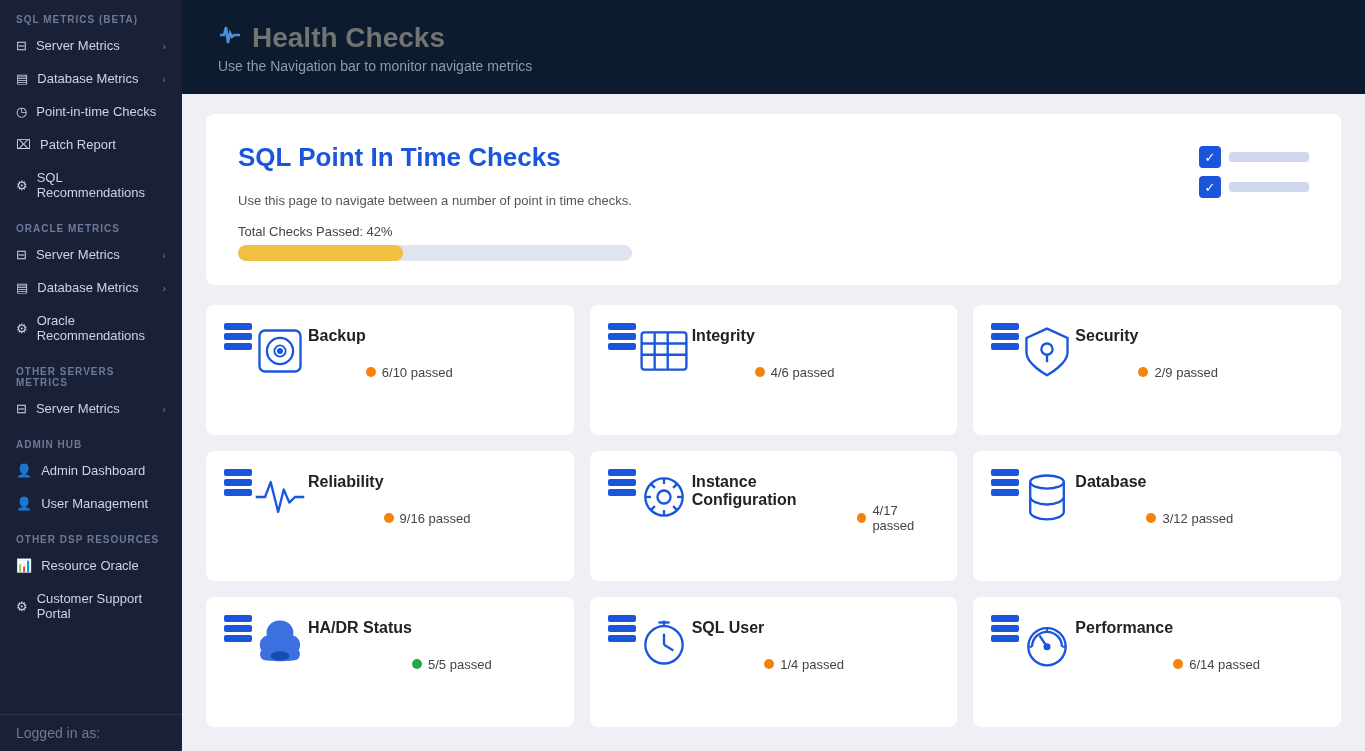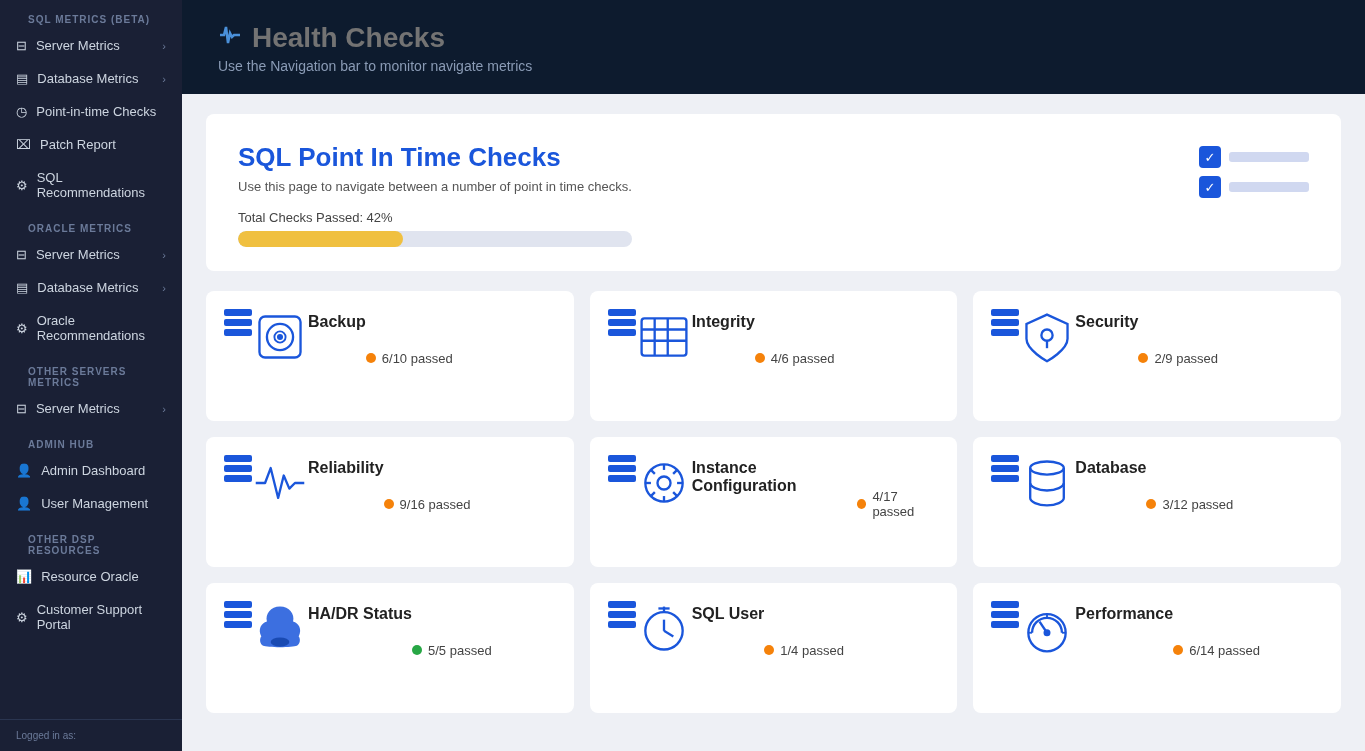--- a/index.html
+++ b/index.html
@@ -14,38 +14,38 @@
       display: flex;
       flex-direction: column;
       overflow-y: auto;
       font-size: 13px;
     }
     .sidebar-section-label {
       font-size: 10px;
       font-weight: 700;
       letter-spacing: 1px;
       color: #6b7a99;
-      padding: 14px 16px 4px 28px;
+      padding: 14px 16px 4px 16px;
       text-transform: uppercase;
     }
     .sidebar-item {
       display: flex;
       align-items: center;
       justify-content: space-between;
       padding: 9px 16px;
       cursor: pointer;
       color: #cdd5e0;
       transition: background 0.15s;
     }
     .sidebar-item-left { display: flex; align-items: center; gap: 9px; }
     .sidebar-chevron { color: #6b7a99; font-size: 11px; }
     .sidebar-bottom {
       margin-top: auto;
       padding: 10px 16px;
-      font-size: 10px;
+      font-size: 14px;
       color: #6b7a99;
       border-top: 1px solid #2a3550;
     }
 
     
     #main {
       flex: 1;
       display: flex;
       flex-direction: column;
       overflow: hidden;
@@ -98,21 +98,21 @@
     }
     .pit-card-top {
       display: flex;
       justify-content: space-between;
       align-items: flex-start;
     }
     .pit-title {
       font-size: 26px;
       font-weight: 700;
       color: #1a56db;
-      margin-bottom: 6px;
+      margin-bottom: 20px;
     }
     .pit-subtitle {
       font-size: 13px;
       color: #555;
       margin-bottom: 16px;
     }
     .pit-checklist-icon {
       display: flex;
       flex-direction: column;
       gap: 8px;

